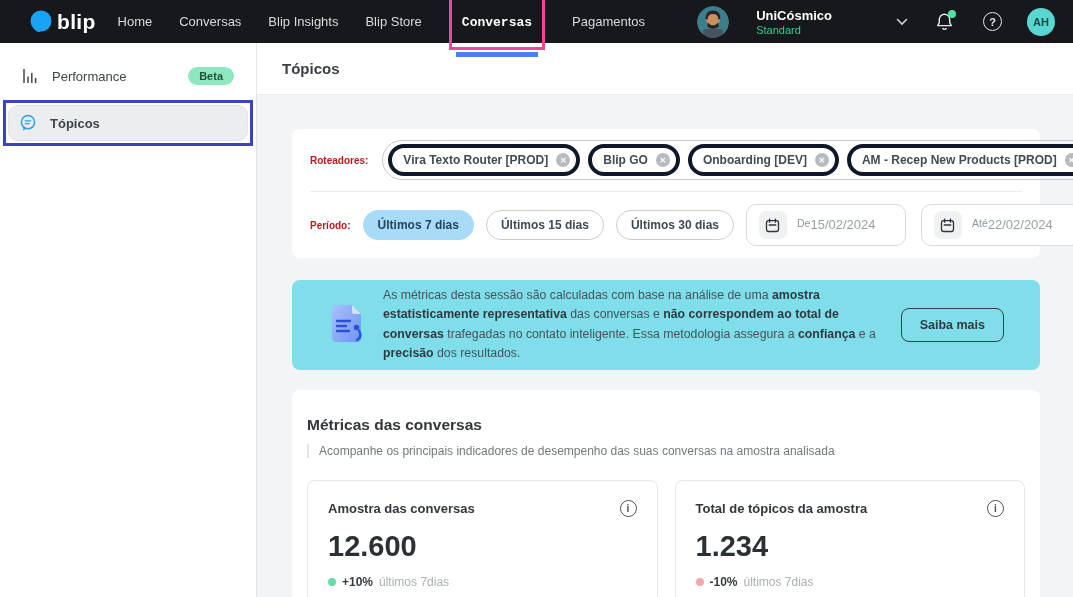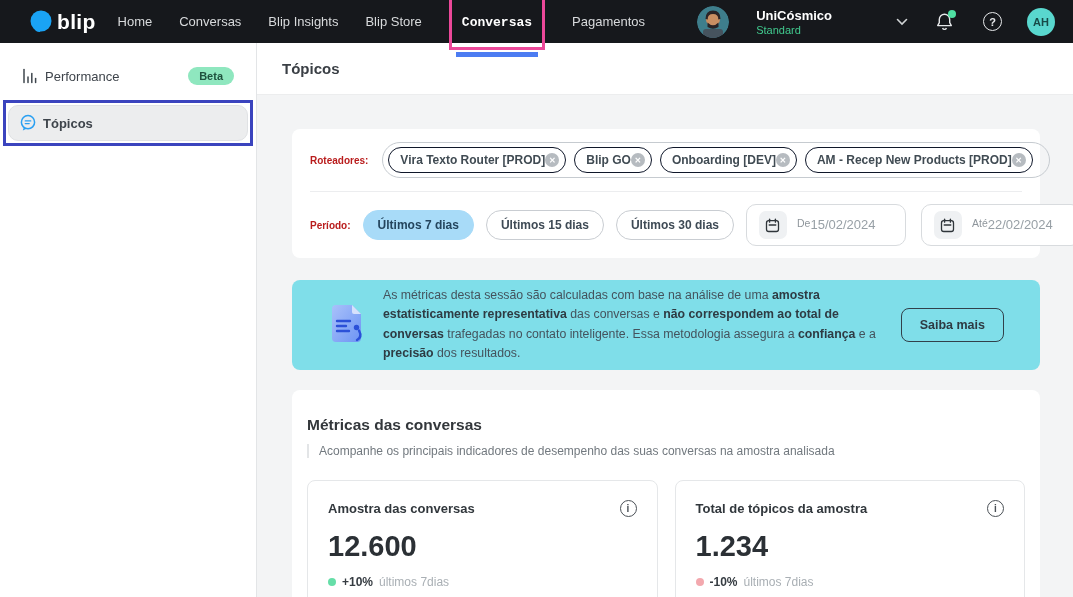--- a/index.html
+++ b/index.html
@@ -23,37 +23,37 @@
   .account-plan { color:#41C98E; font-size:11px; }
   .nav-chevron { margin:0 28px 0 64px; cursor:pointer; display:flex; }
   .bell-wrap { position:relative; margin-right:30px; cursor:pointer; display:flex; }
   .bell-dot { position:absolute; top:-2px; right:-3px; width:8px; height:8px; border-radius:50%; background:#4FE0A3; }
   .question-circle { width:19px; height:19px; border-radius:50%; border:1.6px solid #E6E8EA; color:#E6E8EA; font-size:11px; font-weight:700; display:grid; place-items:center; margin-right:25px; cursor:pointer; }
   .user-avatar { width:28px; height:28px; border-radius:50%; background:#59D7CE; color:#174A47; font-size:11px; font-weight:700; display:grid; place-items:center; cursor:pointer; }
 
   
   .shell { display:flex; height:554px; }
   .sidebar { width:257px; background:#fff; border-right:1px solid #E3E5E7; padding:18px 12px 0 12px; flex:0 0 auto; }
-  .side-item { display:flex; align-items:center; gap:6px; padding:6px 10px; font-size:13px; color:#3E444B; font-weight:500; cursor:pointer; }
+  .side-item { display:flex; align-items:center; gap:13px; padding:6px 10px; font-size:13px; color:#3E444B; font-weight:500; cursor:pointer; }
   .beta-badge { margin-left:auto; background:#8FE7BF; color:#1F513E; font-size:11px; font-weight:700; padding:3px 11px; border-radius:11px; }
   .annotation-box { border:3px solid #3B44BE; margin:9px -9px 0 -9px; padding:2px; }
   .side-item--selected { background:#ECEDEE; border:1px solid #E0E2E4; border-radius:10px; font-weight:600; padding:8px 10px; }
 
   .main { flex:1; display:flex; flex-direction:column; min-width:0; }
   .page-header { background:#fff; height:52px; display:flex; align-items:center; padding:0 25px; border-bottom:1px solid #ECEDEE; }
   .page-title { font-size:15px; font-weight:700; color:#3A3F45; }
   .content { flex:1; background:#F3F4F5; padding:34px 33px 0 35px; overflow:hidden; }
 
   
   .filter-card { background:#fff; border-radius:8px; padding:0 18px; }
   .filter-row { display:flex; align-items:center; }
   .filter-row--routers { height:62px; gap:14px; }
   .filter-label { font-size:10px; font-weight:700; color:#b91c1c; white-space:nowrap; }
   .router-select { flex:1; border:1px solid #C6CBD0; border-radius:20px; min-height:36px; display:flex; align-items:center; gap:8px; padding:3px 16px 3px 5px; cursor:pointer; }
-  .router-chip { display:flex; align-items:center; gap:0; border:1px solid #0f172a; border-radius:16px; padding:5px 6px 5px 11px; font-size:12px; font-weight:600; color:#404B53; background:#fff; white-space:nowrap; cursor:pointer; }
+  .router-chip { display:flex; align-items:center; gap:8px; border:4px solid #0f172a; border-radius:16px; padding:5px 6px 5px 11px; font-size:12px; font-weight:600; color:#404B53; background:#fff; white-space:nowrap; cursor:pointer; }
   .chip-x { width:14px; height:14px; border-radius:50%; background:#B6BBC0; color:#fff; font-size:8px; display:grid; place-items:center; cursor:pointer; }
   .filter-divider { height:1px; background:#ECEDEF; }
   .filter-row--period { height:66px; gap:12px; }
   .period-chip { border:1px solid #C9CDD2; border-radius:16px; background:#fff; padding:7px 14px; font-size:12px; font-weight:700; color:#3E4A55; cursor:pointer; white-space:nowrap; font-family:"Liberation Sans",sans-serif; }
   .period-chip--selected { background:#A8DBF8; border-color:#A8DBF8; color:#24455E; }
   .date-group { margin-left:auto; display:flex; gap:15px; }
   .date-field { width:160px; height:42px; border:1px solid #D8DBDE; border-radius:10px; display:flex; align-items:center; gap:10px; padding:0 12px; cursor:pointer; background:#fff; }
   .date-icon-box { width:28px; height:28px; background:#EFF1F3; border-radius:7px; display:grid; place-items:center; flex:0 0 auto; }
   .date-texts { display:flex; flex-direction:row; line-height:1.3; }
   .date-label { font-size:10.5px; color:#8E959B; }

